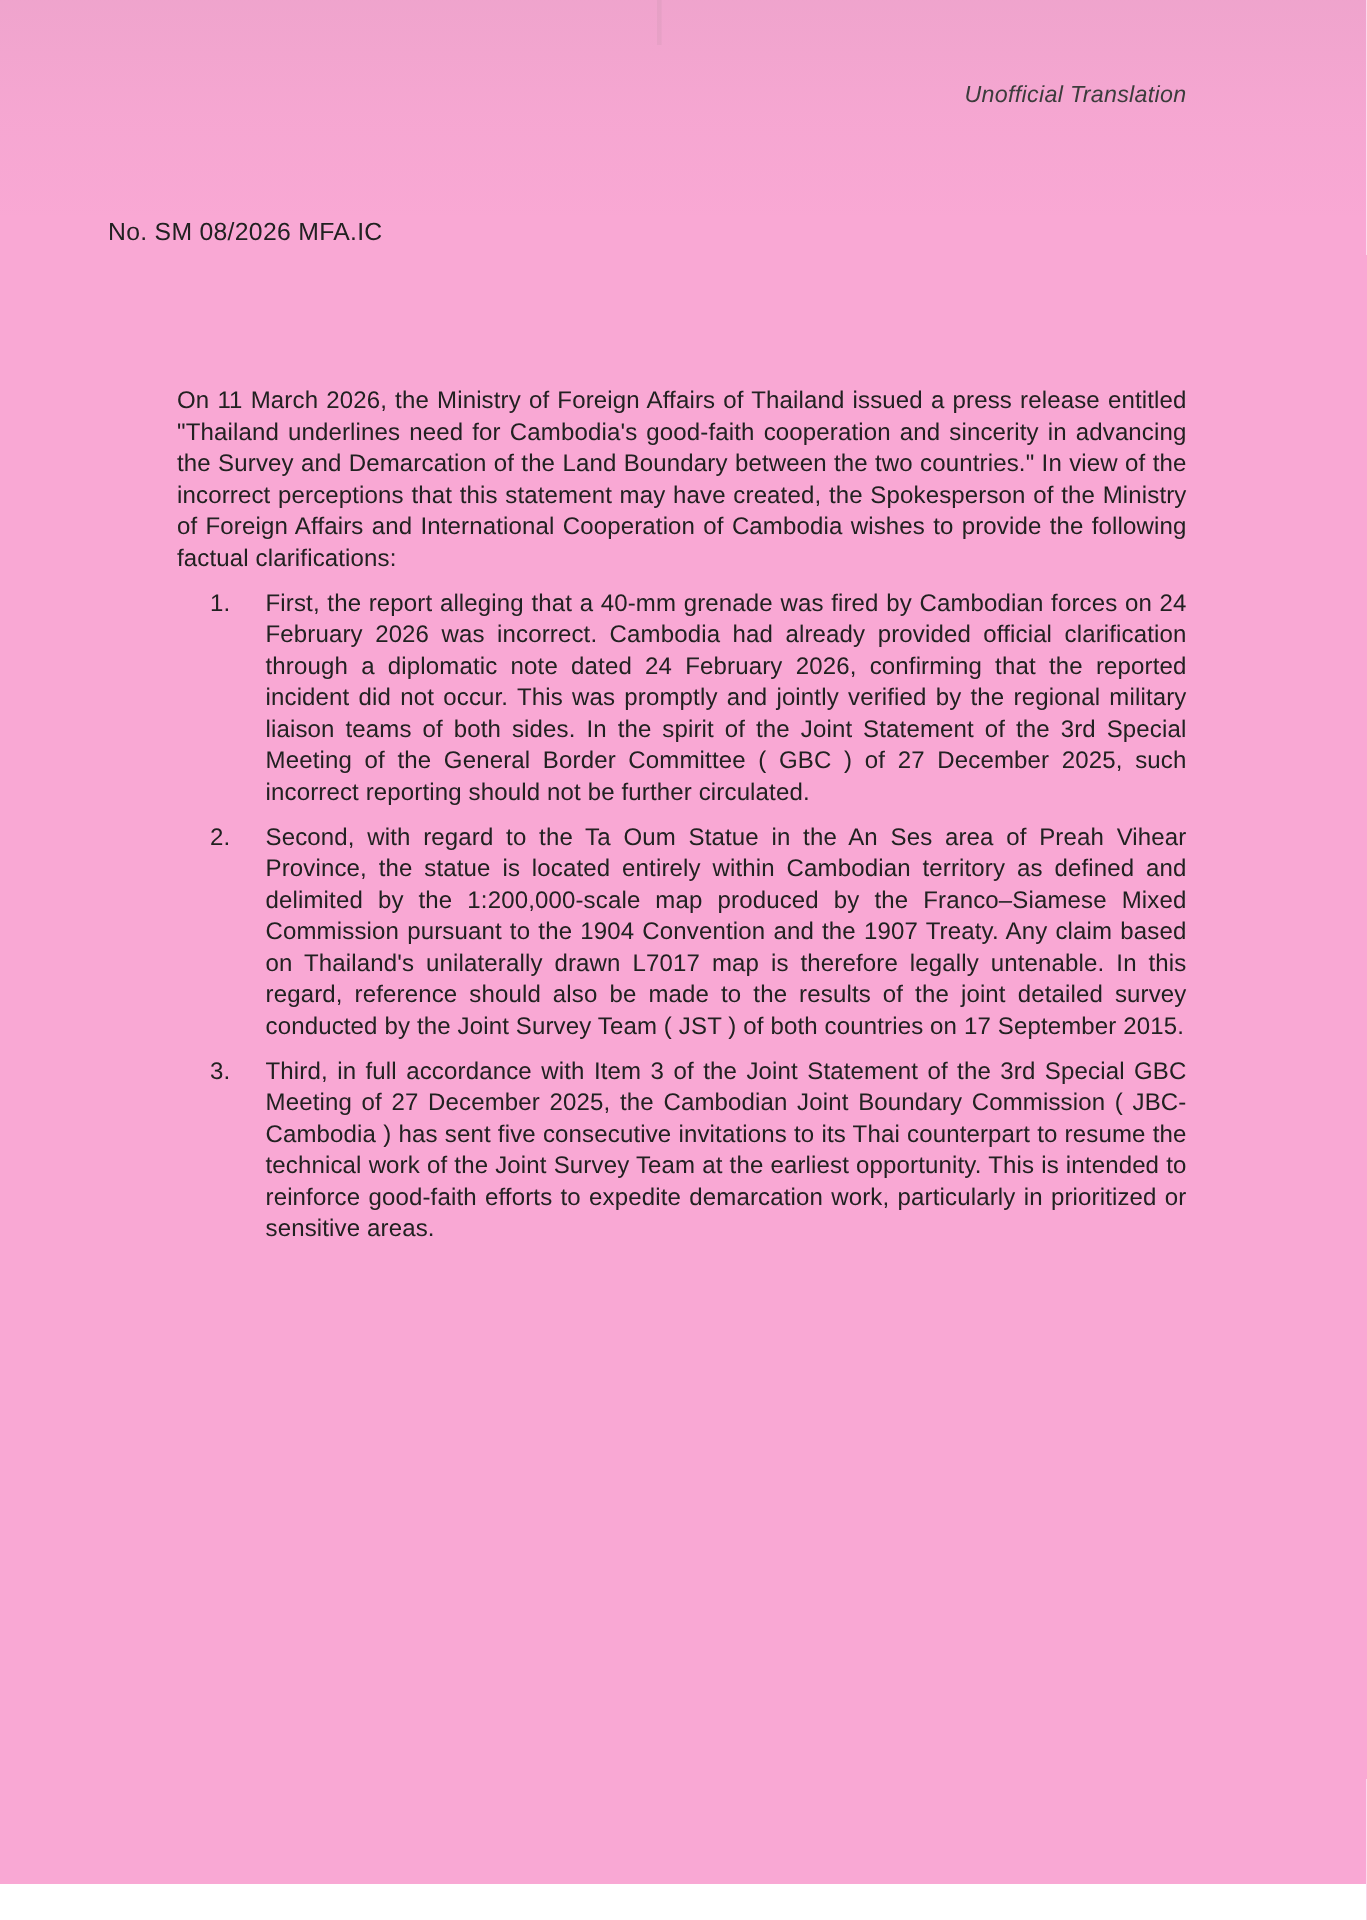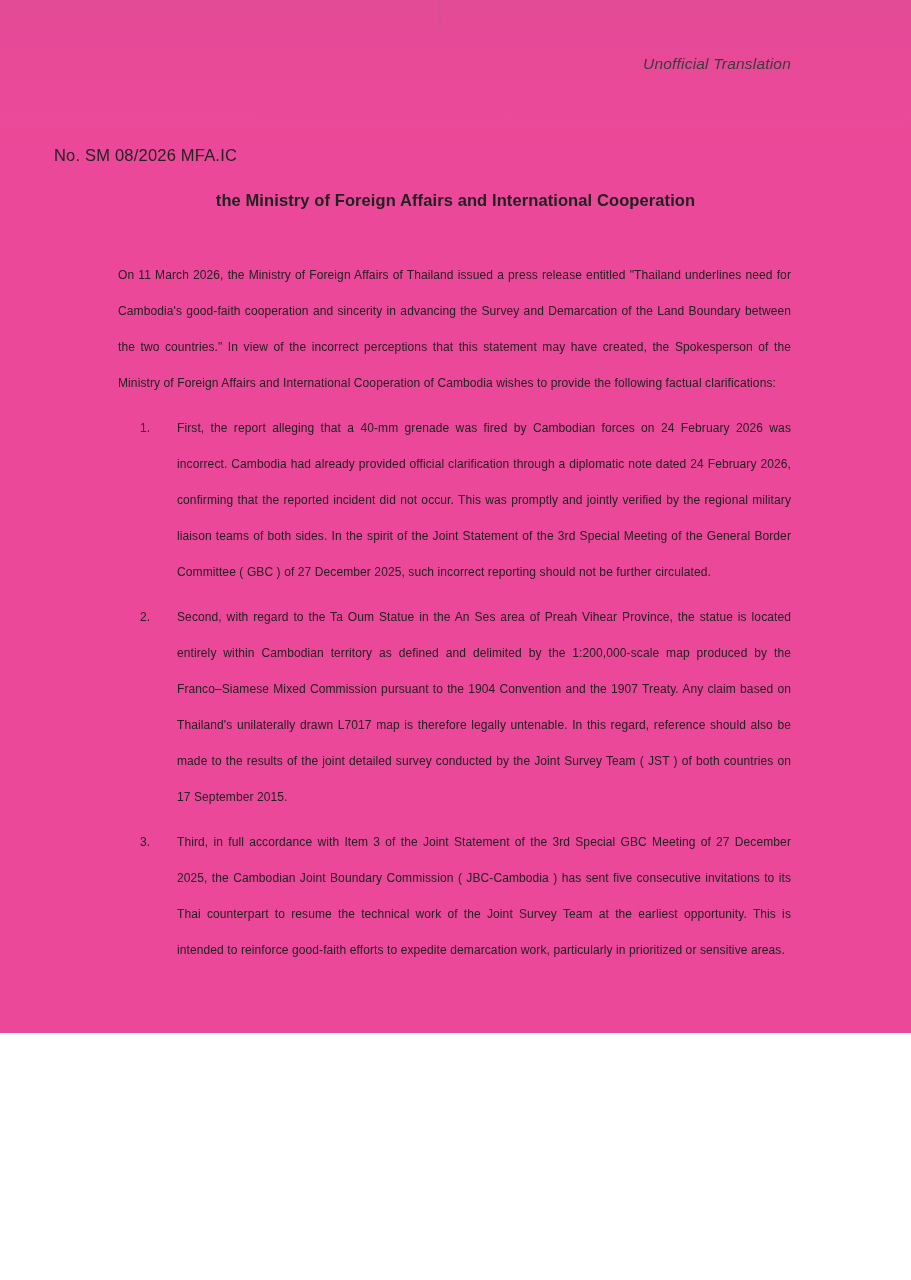--- a/index.html
+++ b/index.html
@@ -3,22 +3,22 @@
 <meta charset="utf-8">
 <style>
   html, body {
     margin: 0;
     padding: 0;
     background: #ffffff;
   }
   .page {
     position: relative;
     width: 911px;
-    height: 1033px;
-    background: #ec4899;
+    height: 1256px;
+    background: #f9a8d4;
     font-family: "Liberation Sans", sans-serif;
     color: #212121;
     overflow: hidden;
   }
   .scan-shade {
     position: absolute;
     top: 0; left: 0; right: 0;
     height: 150px;
     background: linear-gradient(180deg, rgba(110,110,110,0.07) 0%, rgba(110,110,110,0.025) 55%, rgba(110,110,110,0) 100%);
     pointer-events: none;
@@ -35,42 +35,42 @@
     top: 55px;
     right: 120px;
     font-style: italic;
     font-size: 15.5px;
     color: #3c3c3c;
     letter-spacing: 0.2px;
   }
   .ref-no {
     position: absolute;
     top: 146px;
-    left: 54px;
+    left: 72px;
     font-size: 16.5px;
     letter-spacing: 0.2px;
   }
   .title {
     position: absolute;
     top: 187px;
     left: 0;
     width: 911px;
     text-align: center;
     font-weight: bold;
     font-size: 16.5px;
     line-height: 26px;
     letter-spacing: 0.1px;
   }
   .body {
     position: absolute;
     top: 257px;
     left: 118px;
     width: 673px;
-    font-size: 12px;
-    line-height: 36px;
+    font-size: 16px;
+    line-height: 21px;
     text-align: justify;
     letter-spacing: 0.1px;
   }
   .intro {
     margin: 0;
   }
   .list-item {
     position: relative;
     padding-left: 59px;
     margin-top: 9px;
@@ -89,21 +89,20 @@
 
 <div class="page">
   <div class="scan-shade"></div>
   <div class="scan-streak"></div>
 
   <div class="watermark">Unofficial Translation</div>
 
   <div class="ref-no">No. SM 08/2026 MFA.IC</div>
 
   <div class="title">
-    <div>the Ministry of Foreign Affairs and International Cooperation</div>
   </div>
 
   <div class="body">
     <p class="intro">On 11 March 2026, the Ministry of Foreign Affairs of Thailand issued a press release entitled "Thailand underlines need for Cambodia's good-faith cooperation and sincerity in advancing the Survey and Demarcation of the Land Boundary between the two countries." In view of the incorrect perceptions that this statement may have created, the Spokesperson of the Ministry of Foreign Affairs and International Cooperation of Cambodia wishes to provide the following factual clarifications:</p>
 
     <div class="list-item">
       <span class="list-num">1.</span><span class="lead">First</span><span>, the report alleging that a 40-mm grenade was fired by Cambodian forces on 24 February 2026 was incorrect. Cambodia had already provided official clarification through a diplomatic note dated 24 February 2026, confirming that the reported incident did not occur. This was promptly and jointly verified by the regional military liaison teams of both sides. In the spirit of the Joint Statement of the 3rd Special Meeting of the General Border Committee ( GBC ) of 27 December 2025, such incorrect reporting should not be further circulated.</span>
     </div>
 
     <div class="list-item">

